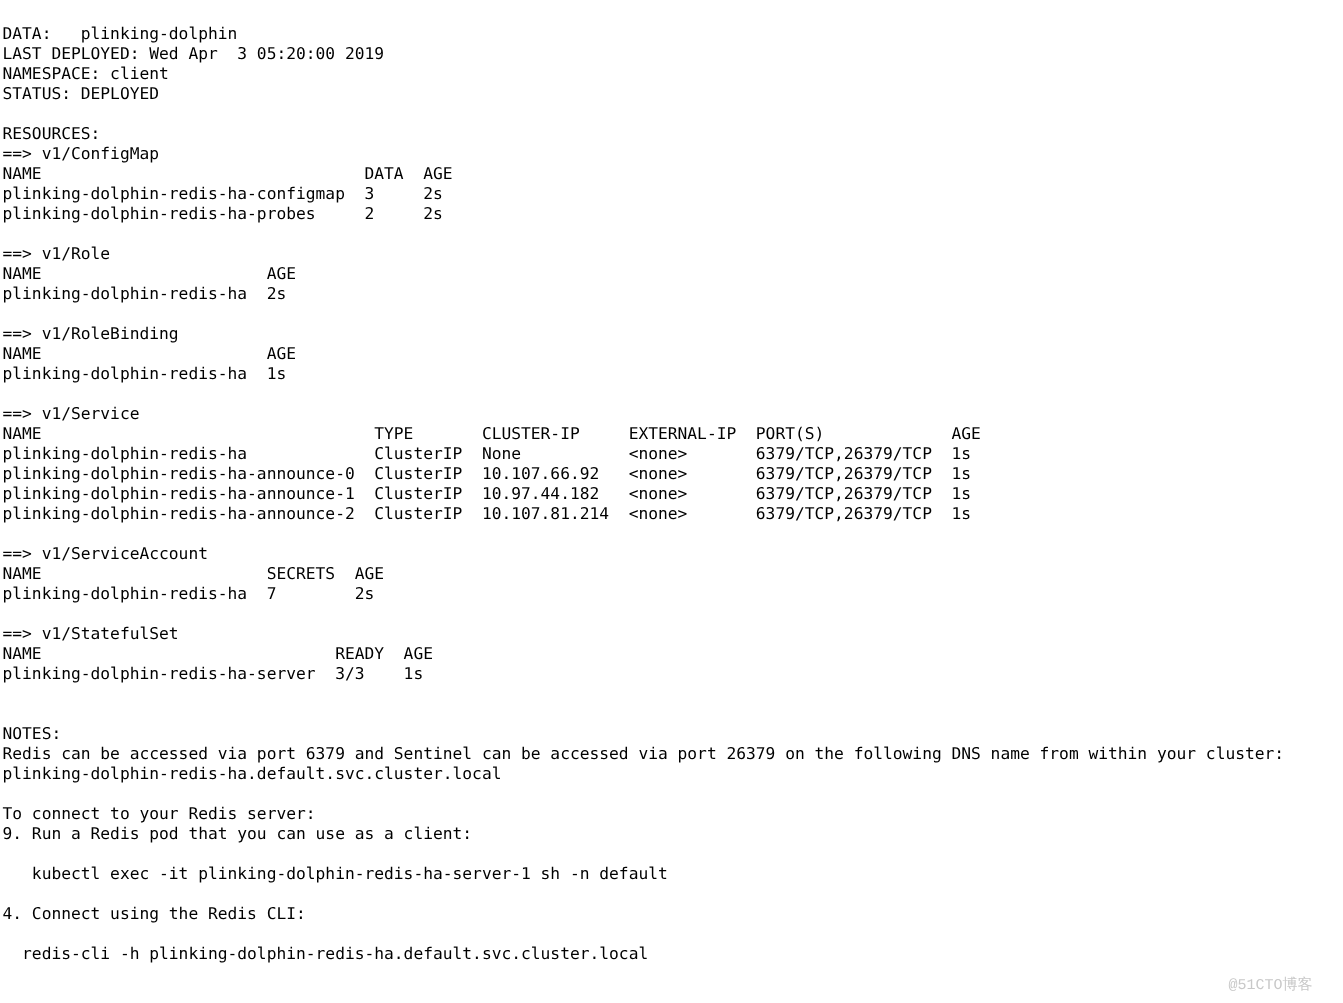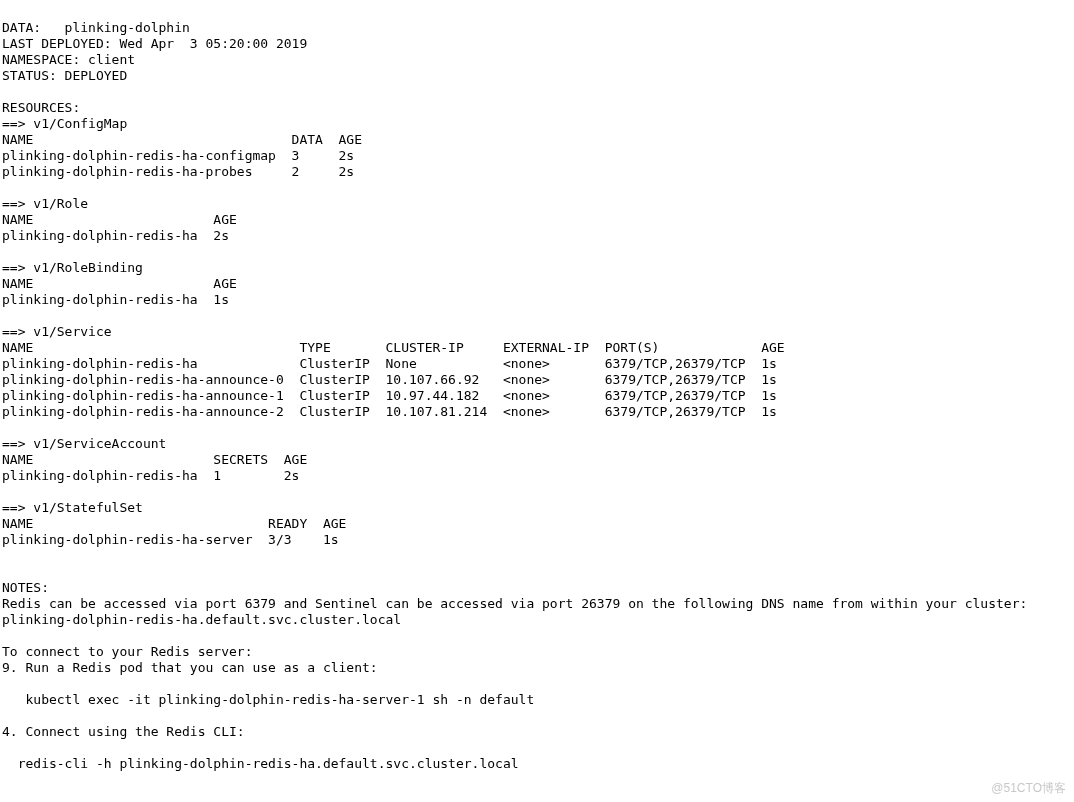--- a/index.html
+++ b/index.html
@@ -7,25 +7,25 @@
       padding: 4px 2px;
       font-family: "Menlo", "Monaco", "Consolas", monospace;
       font-size: 13px;
       line-height: 16px;
       background: #ffffff;
       color: #000000;
       white-space: pre;
     }
     .watermark {
       position: fixed;
-      right: 8px;
+      right: 24px;
       bottom: 6px;
       color: #c8c8c8;
       font-size: 12px;
-      font-family: Liberation Sans, sans-serif;
+      font-family: Liberation Mono, monospace;
       pointer-events: none;
     }
   </style>
 </head>
 <body>
 <div><span>DATA:   plinking-dolphin</span>
 <span>LAST DEPLOYED: Wed Apr  3 05:20:00 2019</span>
 <span>NAMESPACE: client</span>
 <span>STATUS: DEPLOYED</span>
 
@@ -45,21 +45,21 @@
 
 <span>==&gt; v1/Service</span>
 <span>NAME                                  TYPE       CLUSTER-IP     EXTERNAL-IP  PORT(S)             AGE</span>
 <span>plinking-dolphin-redis-ha             ClusterIP  None           &lt;none&gt;       6379/TCP,26379/TCP  1s</span>
 <span>plinking-dolphin-redis-ha-announce-0  ClusterIP  10.107.66.92   &lt;none&gt;       6379/TCP,26379/TCP  1s</span>
 <span>plinking-dolphin-redis-ha-announce-1  ClusterIP  10.97.44.182   &lt;none&gt;       6379/TCP,26379/TCP  1s</span>
 <span>plinking-dolphin-redis-ha-announce-2  ClusterIP  10.107.81.214  &lt;none&gt;       6379/TCP,26379/TCP  1s</span>
 
 <span>==&gt; v1/ServiceAccount</span>
 <span>NAME                       SECRETS  AGE</span>
-<span>plinking-dolphin-redis-ha  1        2s</span>
+<span>plinking-dolphin-redis-ha  7        2s</span>
 
 <span>==&gt; v1/StatefulSet</span>
 <span>NAME                              READY  AGE</span>
 <span>plinking-dolphin-redis-ha-server  3/3    1s</span>
 
 
 <span>NOTES:</span>
 <span>Redis can be accessed via port 6379 and Sentinel can be accessed via port 26379 on the following DNS name from within your cluster:</span>
 <span>plinking-dolphin-redis-ha.default.svc.cluster.local</span>
 

